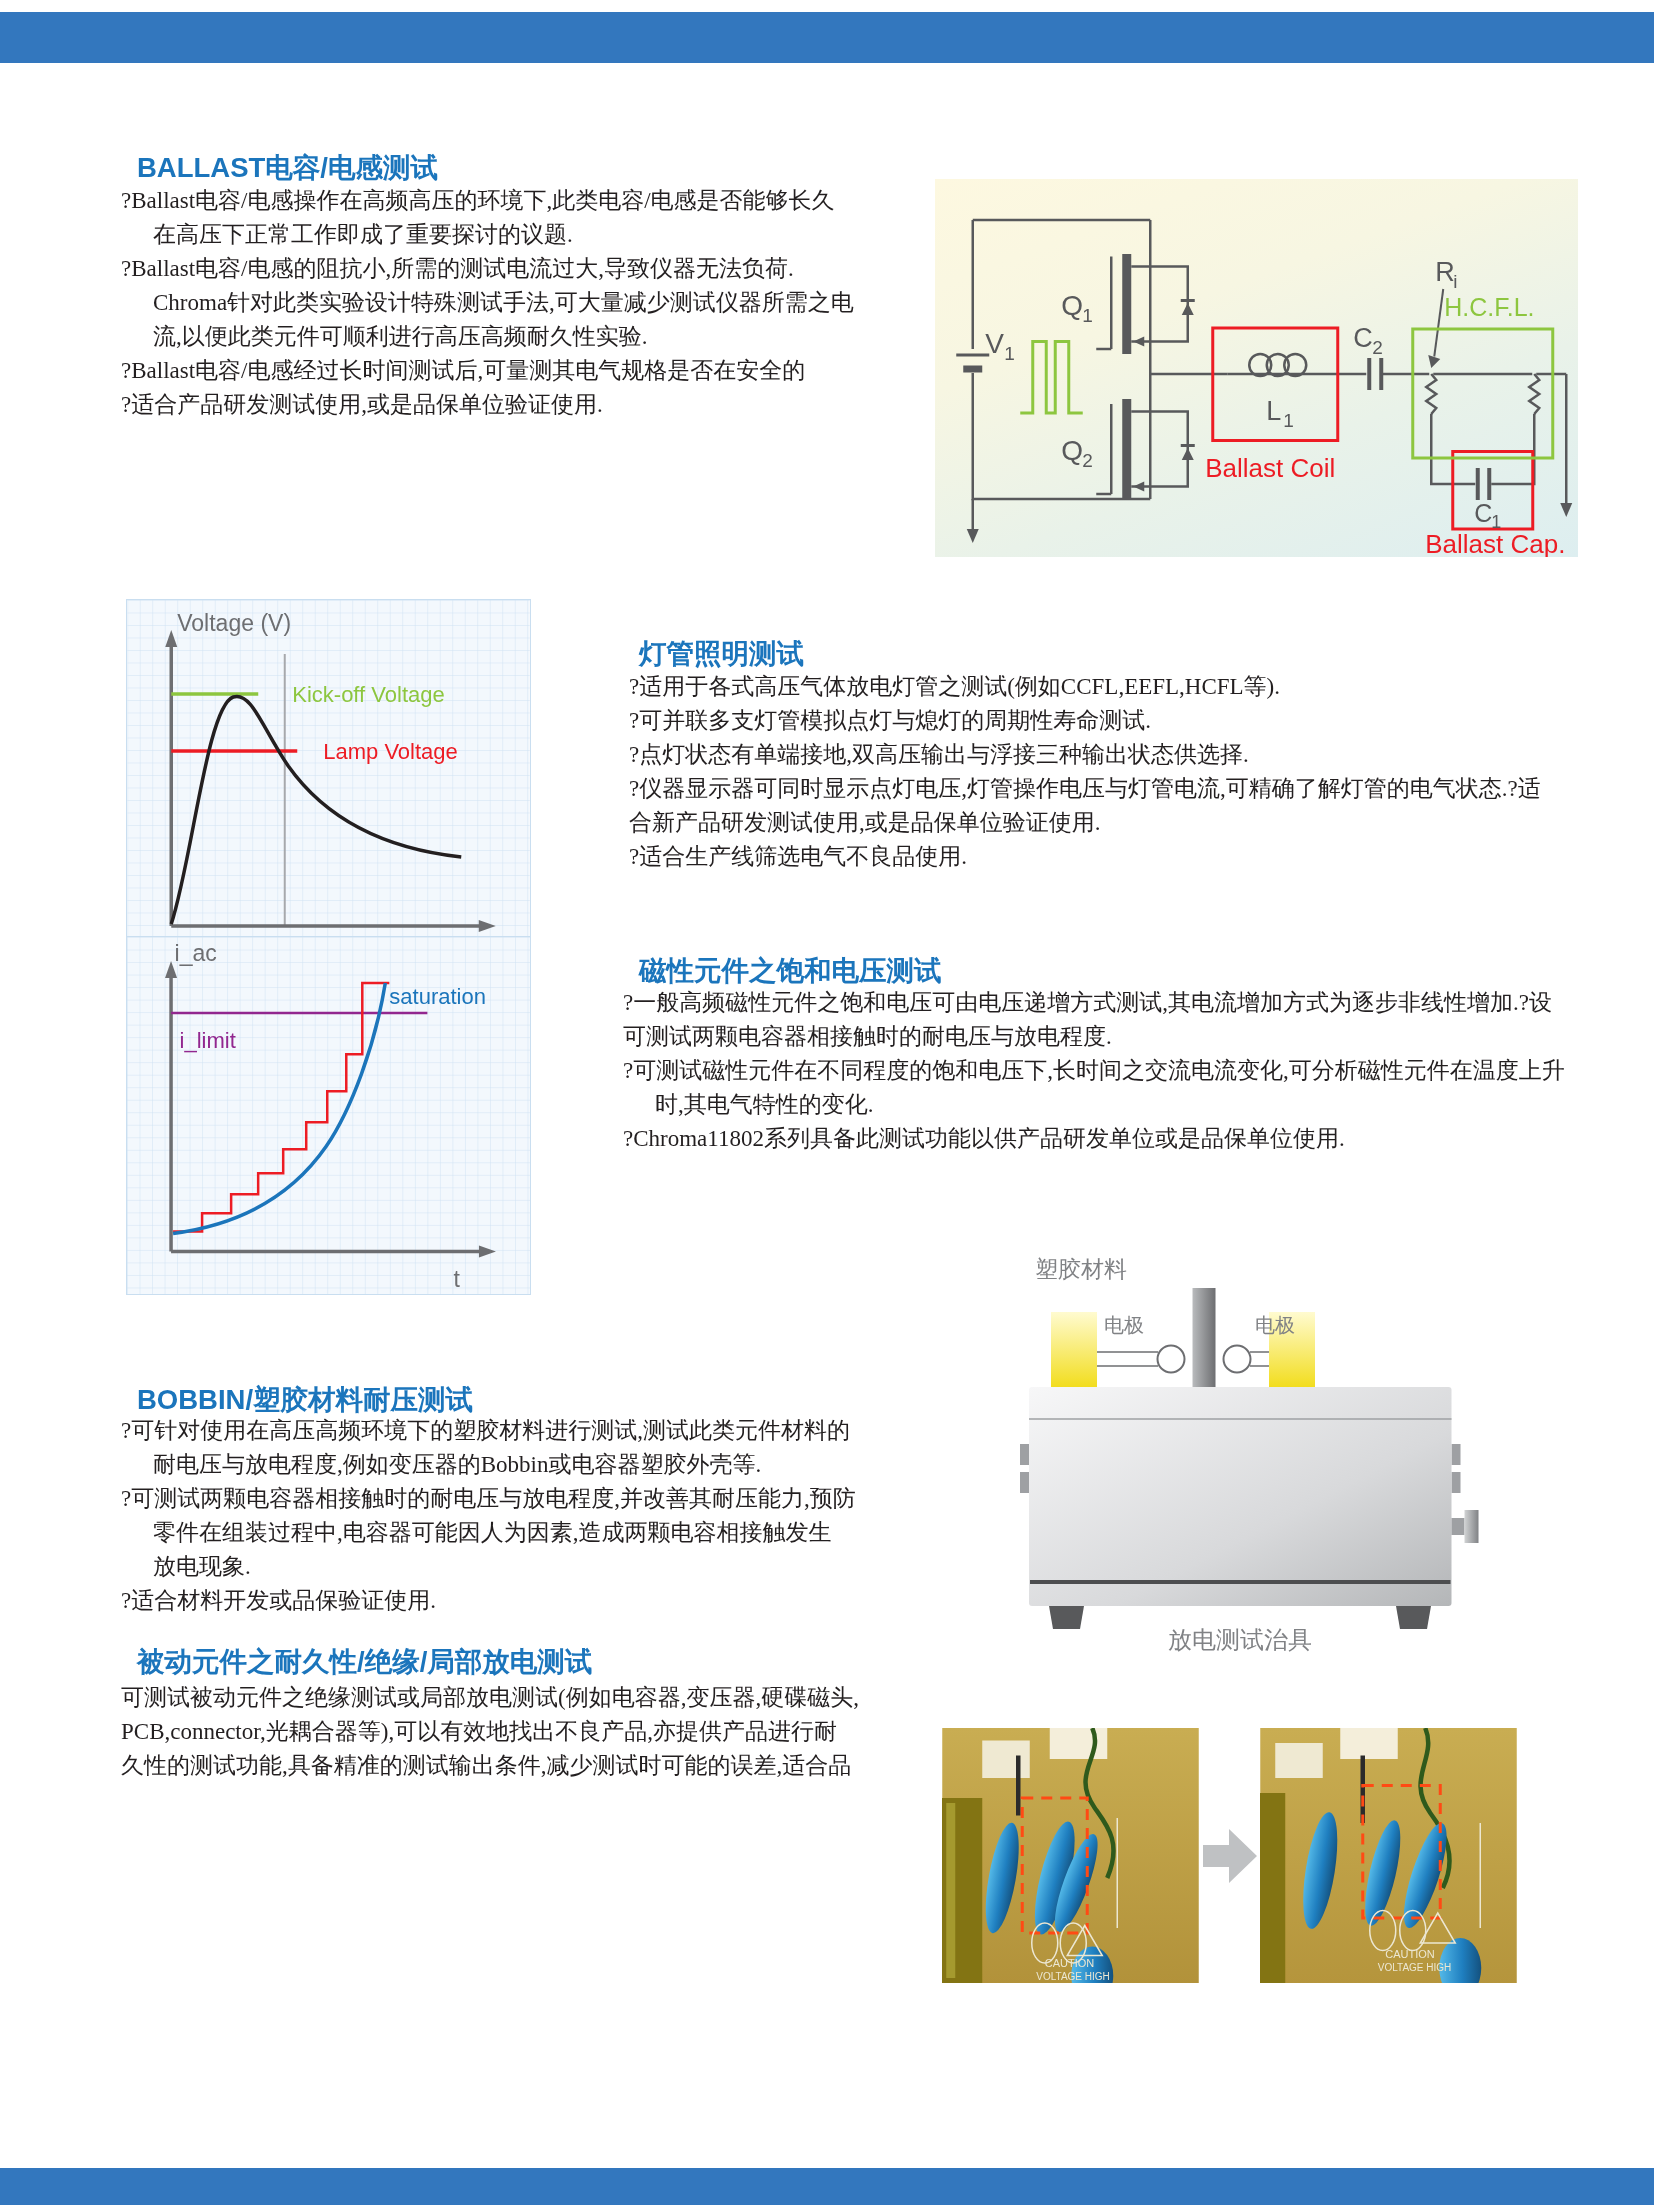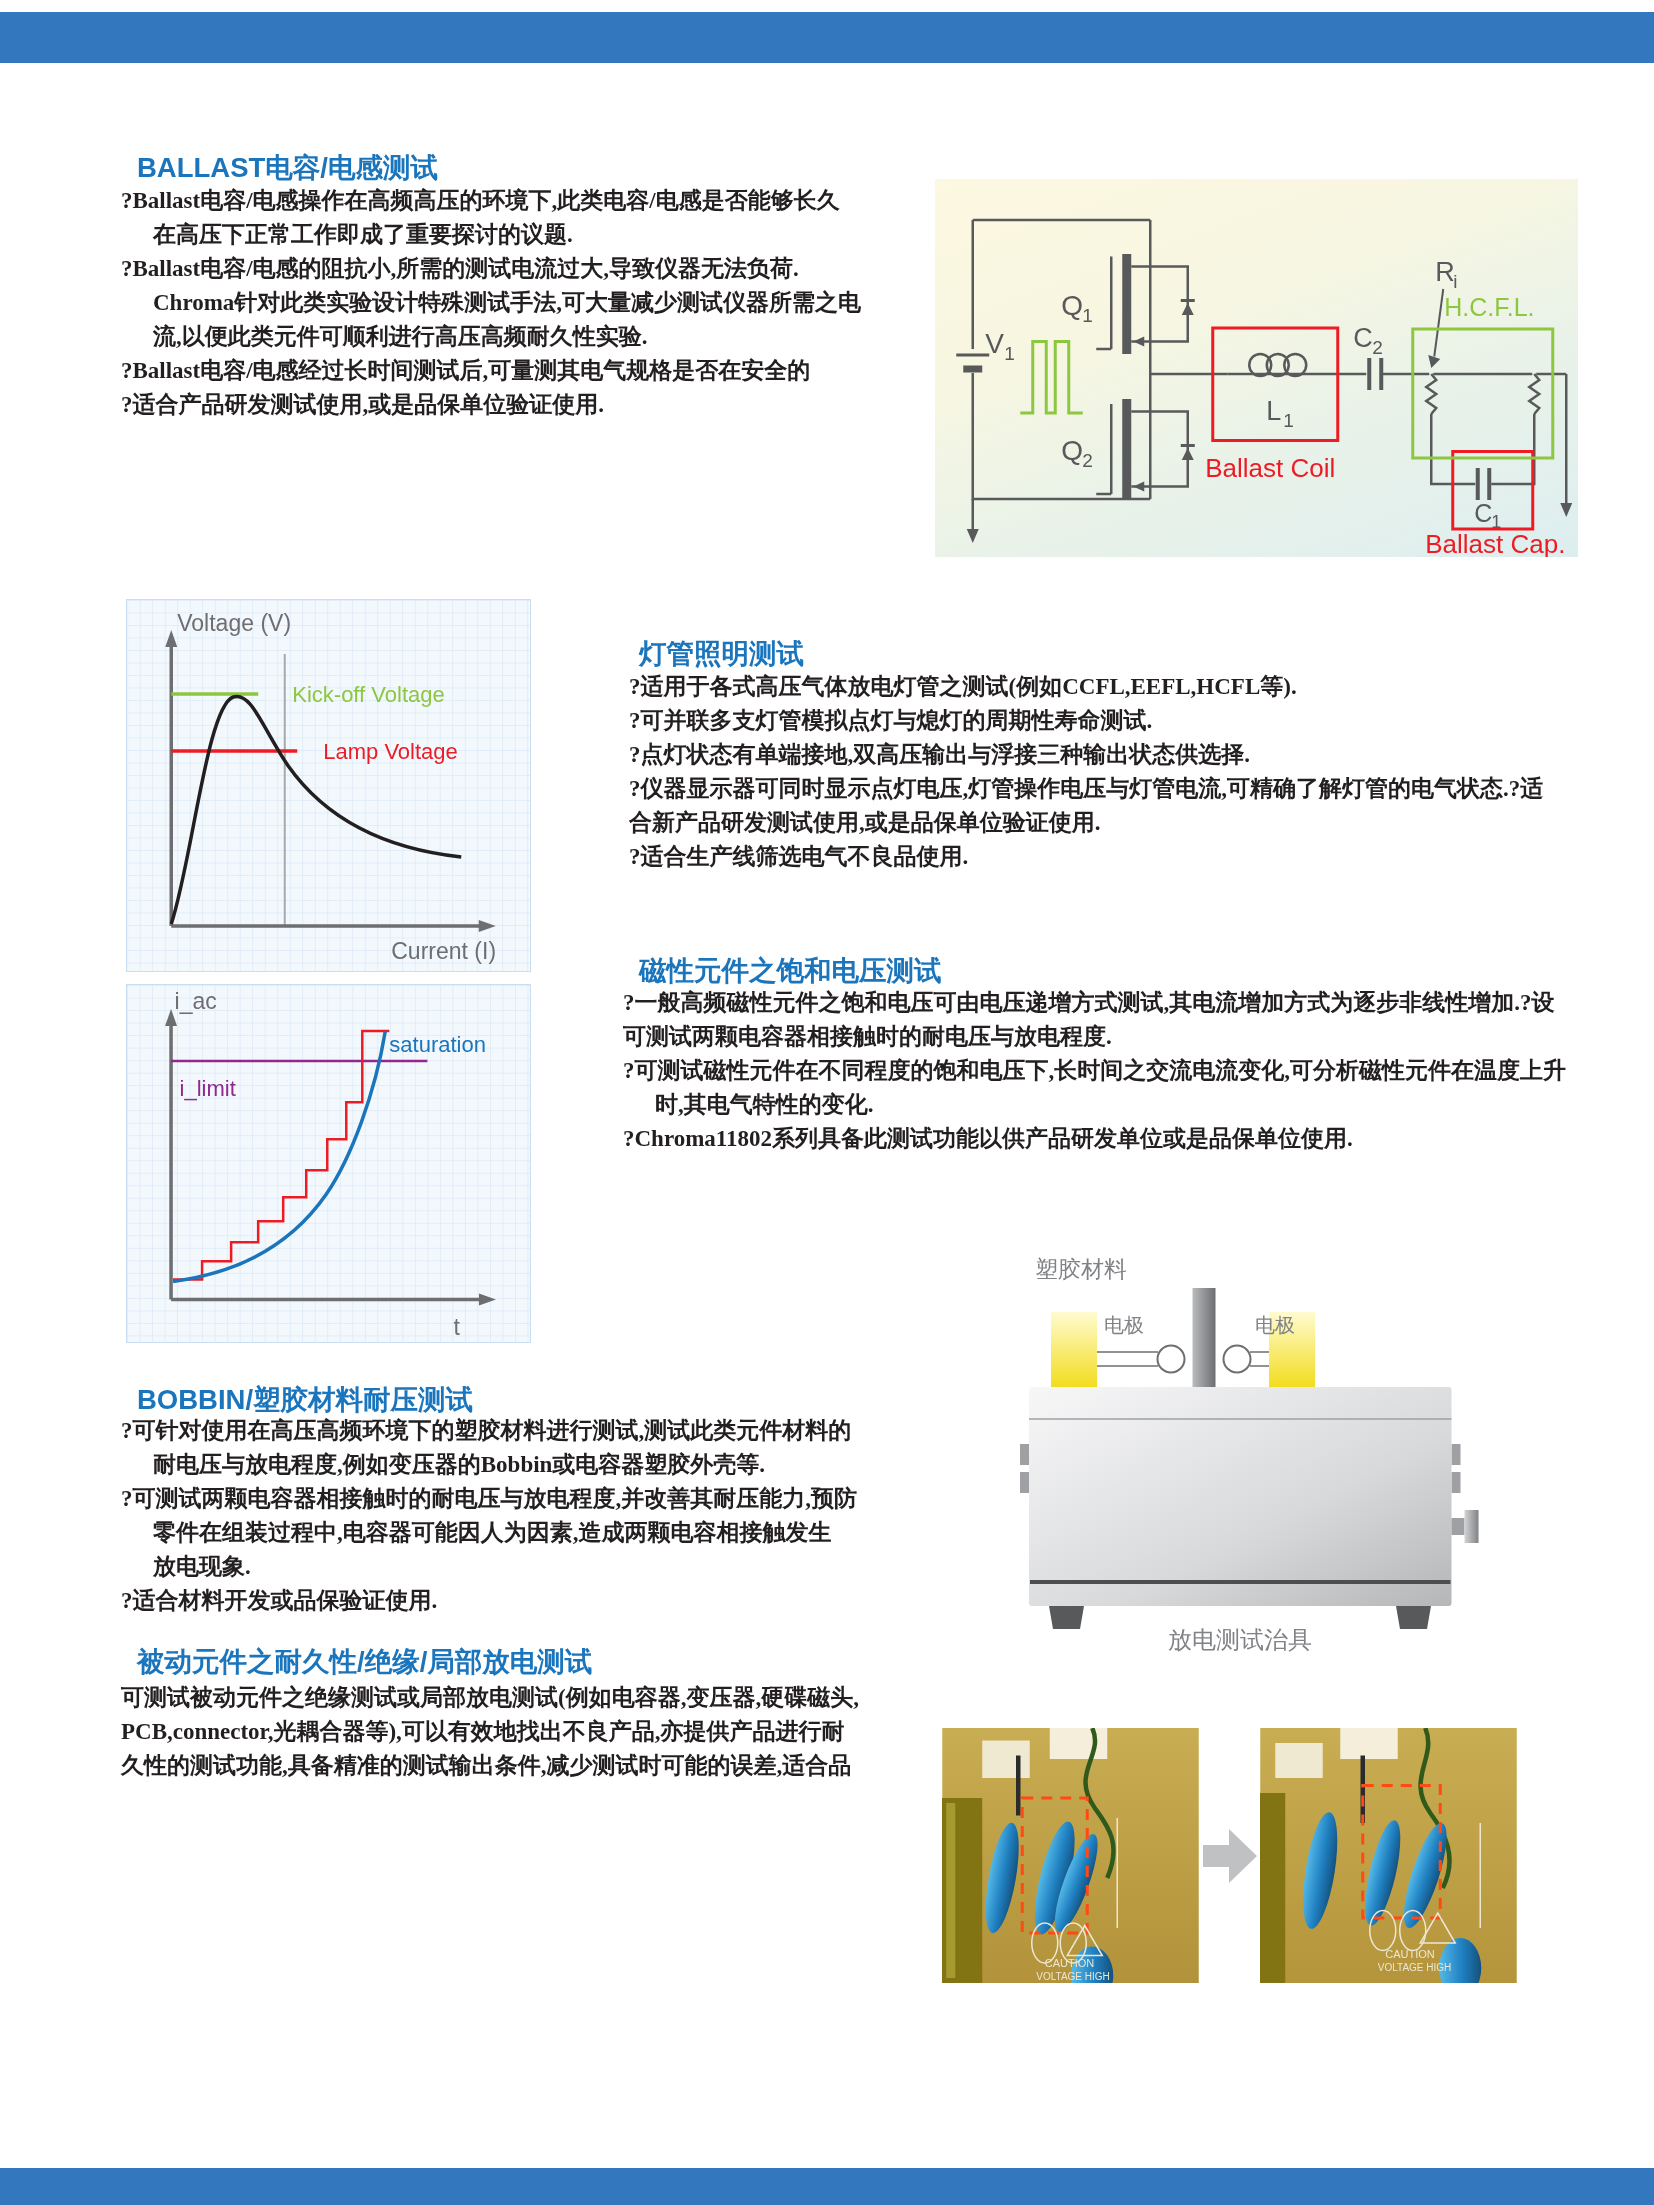--- a/index.html
+++ b/index.html
@@ -3,29 +3,29 @@
 <meta charset="utf-8">
 <style>
   html,body{margin:0;padding:0;background:#ffffff;}
   #page{position:relative;width:1654px;height:2205px;background:#ffffff;overflow:hidden;
         font-family:"Liberation Serif","DejaVu Serif",serif;color:#231f20;}
   .bar{position:absolute;left:0;width:1654px;background:#3377be;}
   #bar-top{top:12px;height:51px;}
   #bar-bottom{top:2168px;height:38px;}
   .sec-title{position:absolute;font-family:"Liberation Sans","DejaVu Sans",sans-serif;
              font-weight:bold;font-size:27.5px;color:#1b75bc;white-space:nowrap;margin-left:16px;}
-  .tblock{position:absolute;font-weight:bold;}
+  .tblock{position:absolute;}
   .tline{height:34px;line-height:34px;font-size:23px;white-space:nowrap;}
   .tline.ind{padding-left:32px;}
   .panel{position:absolute;}
   #circuit-panel{left:935px;top:179px;width:643px;height:378px;
       background:linear-gradient(160deg,#fdf8e0 0%,#f7f6e2 35%,#e9f2e9 65%,#ddeef0 100%);}
   .chartbox{position:absolute;border:1px solid #c9def0;}
   #chart1{left:126px;top:599px;width:403px;height:371px;}
-  #chart2{left:126px;top:984px;width:403px;height:357px;}
+  #chart2{left:126px;top:936px;width:403px;height:357px;}
   #fixture-panel{left:995px;top:1248px;width:530px;height:405px;}
   .photo{position:absolute;width:257px;height:255px;}
   #photo-before{left:942px;top:1728px;}
   #photo-after{left:1260px;top:1728px;}
   #photo-arrow{position:absolute;left:1203px;top:1826px;width:55px;height:60px;}
   svg{display:block;}
 </style>
 </head>
 <body>
 

